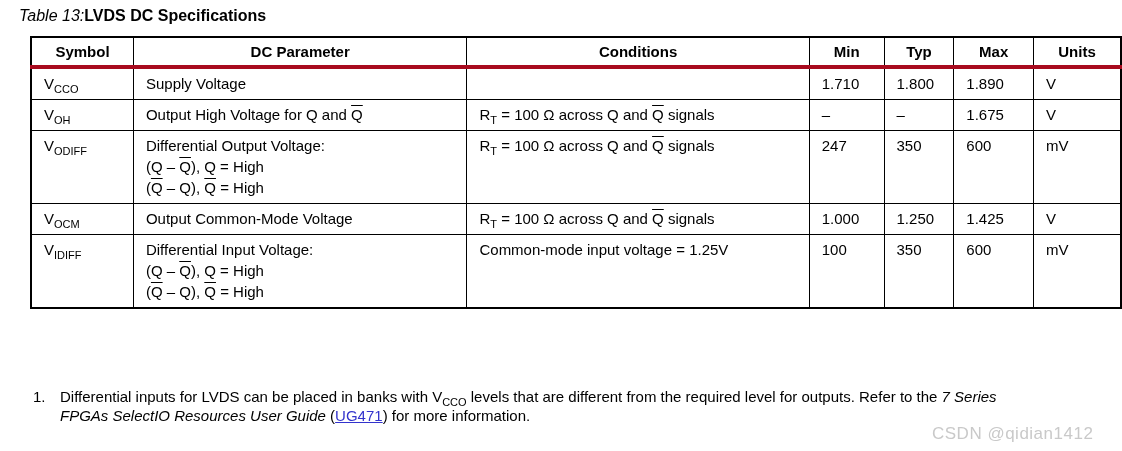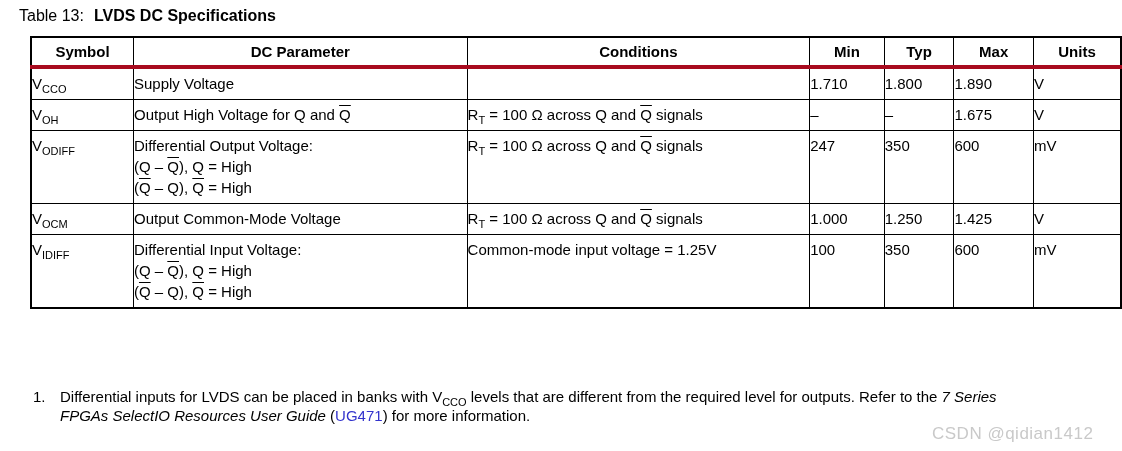--- a/index.html
+++ b/index.html
@@ -7,44 +7,44 @@
     --border:#000000;
     --link:#3333CC;
     --watermark:#C9C9C9;
   }
   html,body{margin:0;padding:0;}
   body{
     width:1122px;height:451px;position:relative;background:#ffffff;
     font-family:"Liberation Sans",sans-serif;color:#000;overflow:hidden;
   }
   .title{position:absolute;top:7px;left:19px;font-size:16px;white-space:nowrap;}
-  .title .prefix{margin-right:10px;}
+  .title .prefix{font-style:italic;margin-right:0;}
   .title .main{font-weight:bold;}
 
   table.spec{
     position:absolute;left:30px;top:36px;
     border-collapse:collapse;table-layout:fixed;
     border:2px solid var(--border);
   }
   table.spec th,table.spec td{border:1.5px solid var(--border);}
   table.spec th{
     font-size:15px;font-weight:bold;text-align:center;
     padding:3px 4px;line-height:21px;
     border-bottom:4px solid var(--header-rule);
   }
   table.spec td{
     font-size:15px;line-height:21px;vertical-align:top;
-    padding:4px 8px 5px 0;
+    padding:4px 8px 5px 12px;
   }
   td.sym{vertical-align:middle;}
   td.num{text-align:left;padding-left:2px;padding-right:2px;}
   sub{font-size:11px;line-height:0;}
   .ov{text-decoration:overline;}
   .it{font-style:italic;}
-  .link{color:var(--link);cursor:pointer;}
+  .link{color:var(--link);text-decoration:underline;cursor:pointer;}
 
   .notes{position:absolute;left:16px;top:379px;width:1090px;}
   .notes-label{font-weight:bold;font-size:15px;line-height:19px;}
   .note-item{display:flex;margin-top:8px;font-size:15px;line-height:19px;}
   .note-num{width:27px;margin-left:17px;flex:none;}
   .note-line{white-space:nowrap;}
 
   .watermark{
     position:absolute;left:932px;top:424px;
     font-size:17px;color:var(--watermark);white-space:nowrap;

